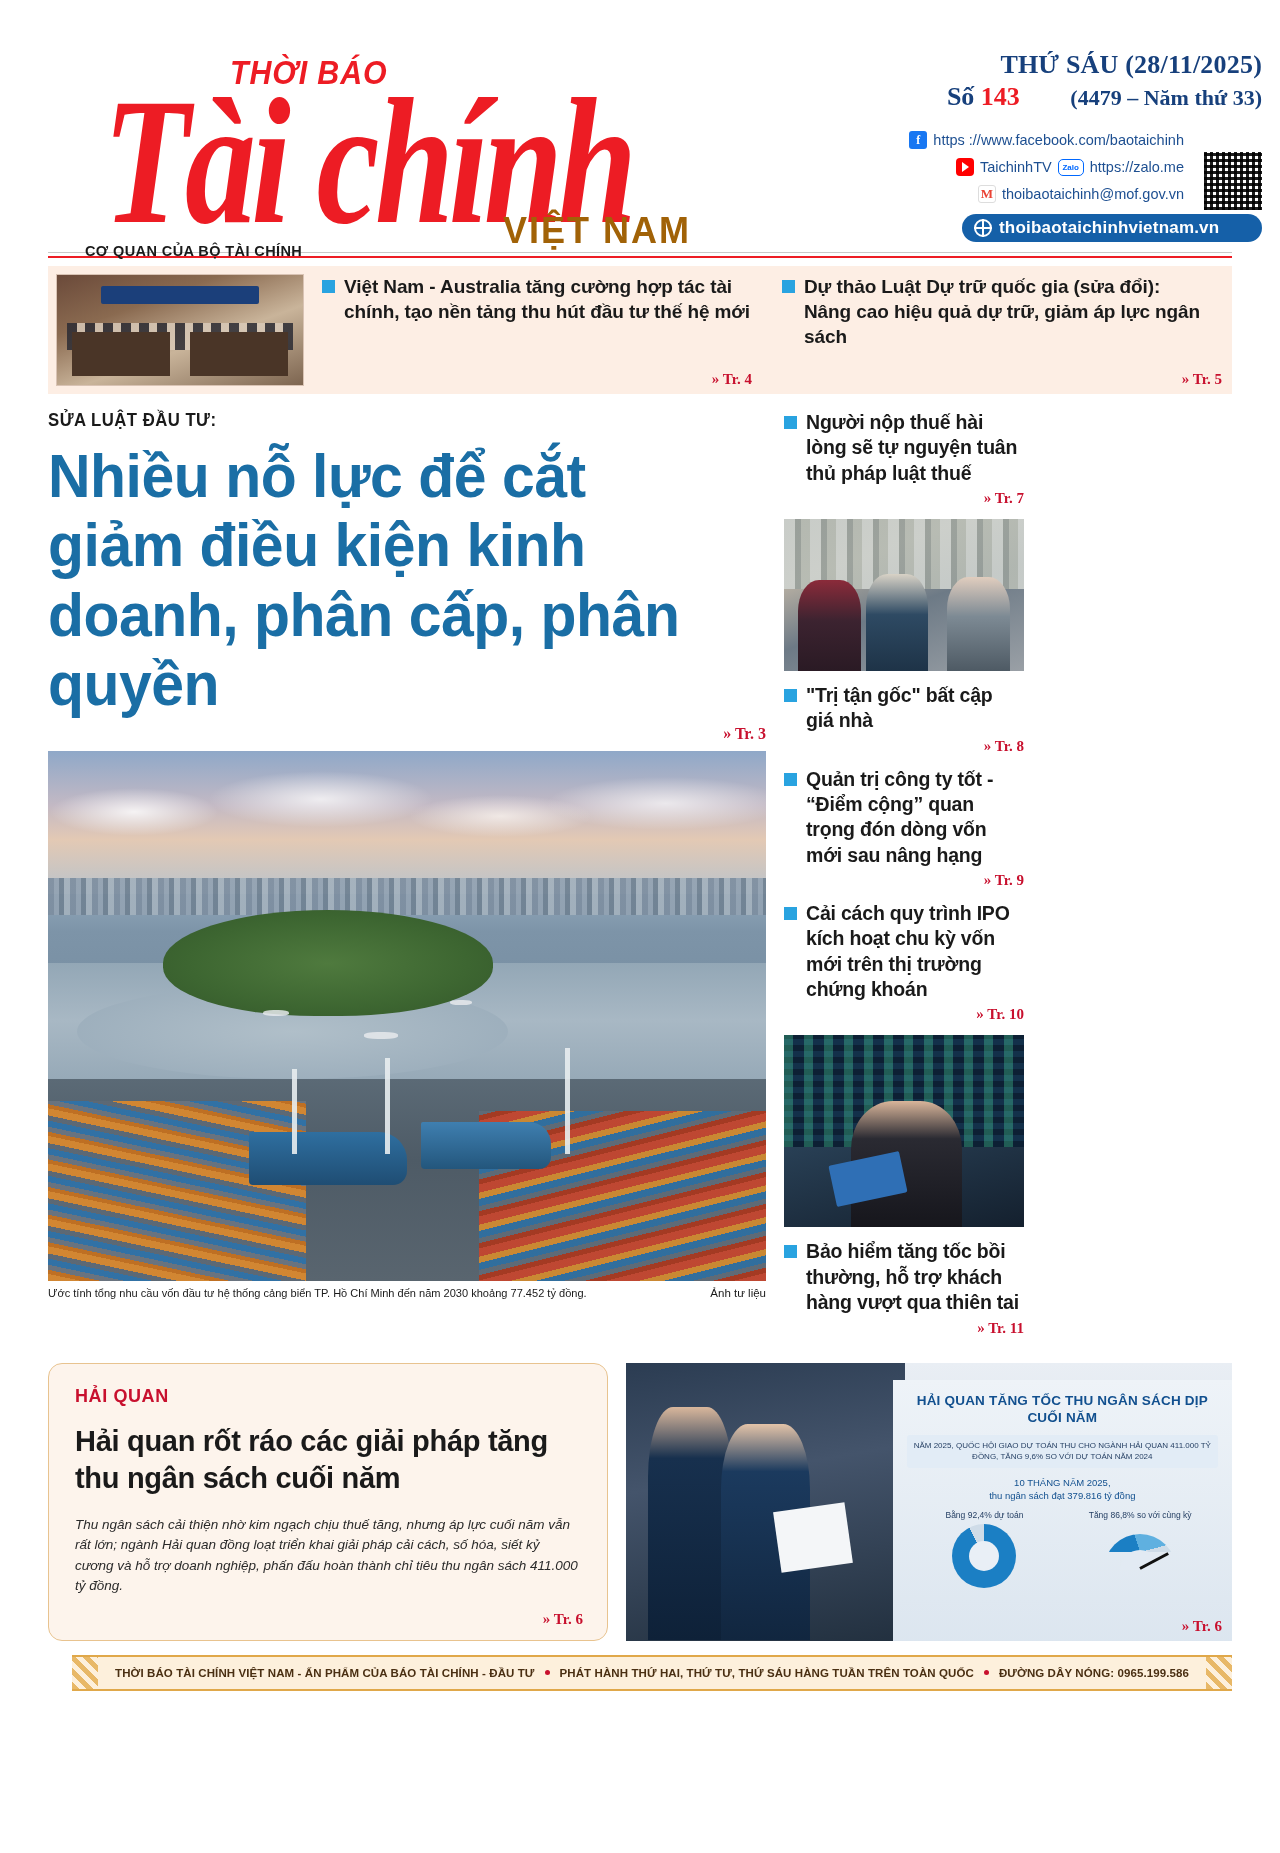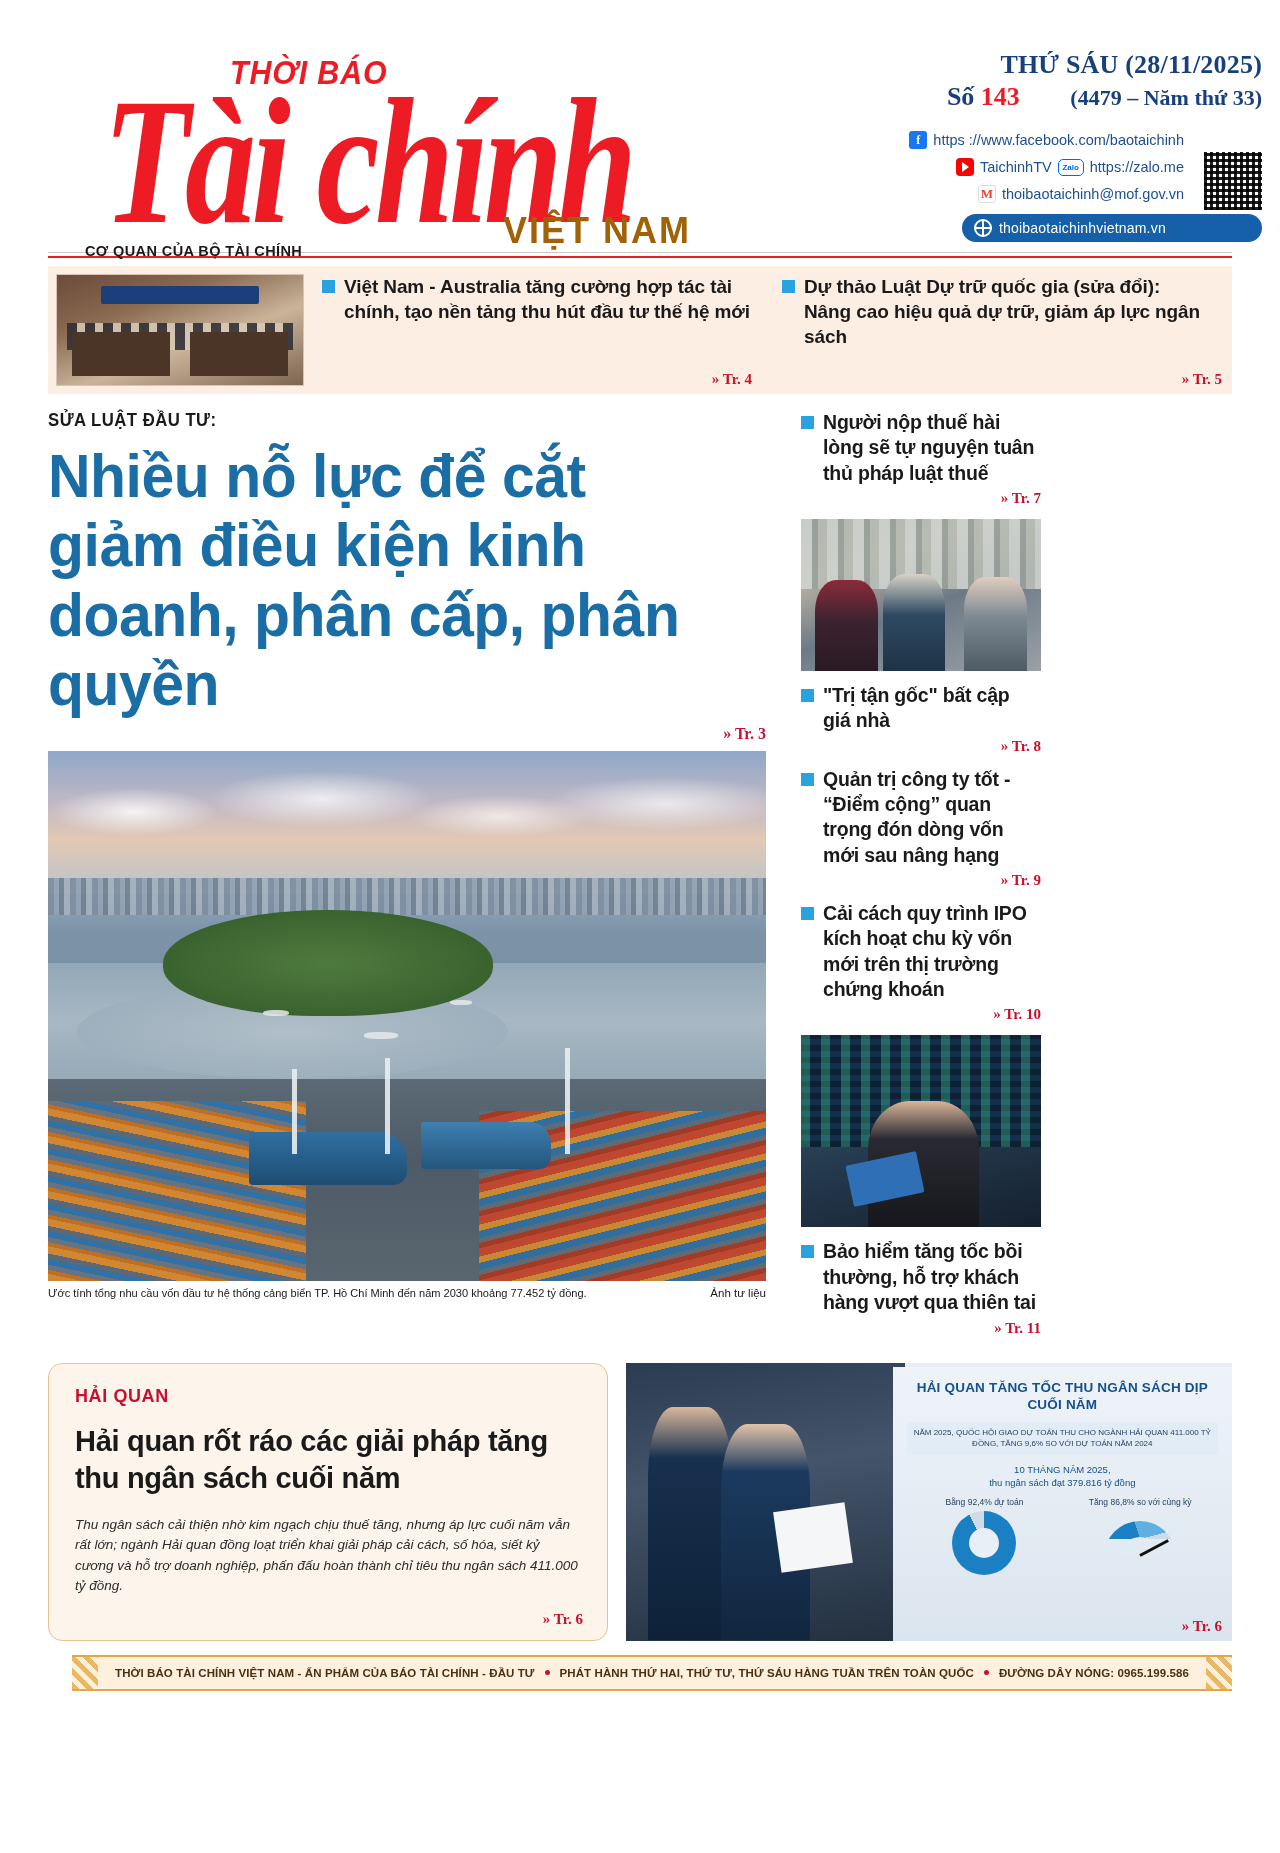--- a/index.html
+++ b/index.html
@@ -77,21 +77,21 @@
     background-blend-mode: multiply;
   }
   .web-bar {
     margin-top:8px; margin-left:auto; width:300px; height:28px;
     background:#1560a8; border-radius:14px; display:flex; align-items:center;
     gap:7px; padding:0 12px; color:#fff;
   }
   .web-bar .globe { width:18px; height:18px; border-radius:50%; border:2px solid #fff; position:relative; flex:0 0 auto;}
   .web-bar .globe::before{content:"";position:absolute;left:6px;top:-2px;width:2px;height:18px;background:#fff;}
   .web-bar .globe::after{content:"";position:absolute;left:-2px;top:6px;width:18px;height:2px;background:#fff;}
-  .web-bar .wtxt { font-size:14px; font-weight:normal; letter-spacing:0.2px; }
+  .web-bar .wtxt { font-size:17px; font-weight:bold; letter-spacing:0.2px; }
 
   .rule-thin { height:1px; background:#c9c9c9; margin:0 48px; }
   .rule-red { height:2px; background:#ed1c24; margin:3px 48px 0 48px; }
 
   
   .teasers {
     position:relative; margin:8px 48px 0 48px; background:#fdeee4;
     height:128px; display:flex; align-items:stretch; padding:8px;
   }
   .teaser-photo {
@@ -120,21 +120,21 @@
     letter-spacing:-0.1px;
   }
   .page-ref {
     position:absolute; right:12px; bottom:-2px;
     font-family:"Liberation Serif", serif; font-weight:bold;
     font-size:15px; color:#c8102e;
   }
   .teaser.t2 .page-ref { right:2px; }
 
   
-  .body-wrap { display:flex; margin:16px 48px 0 48px; gap:35px; }
+  .body-wrap { display:flex; margin:16px 48px 0 48px; gap:18px; }
   .col-main { width:718px; flex:0 0 auto; }
   .col-side { width:240px; flex:0 0 auto; }
 
   .kicker {
     font-size:18px; font-weight:bold; color:#1a1a1a; letter-spacing:0.5px;
     transform:scaleX(0.93); transform-origin:left center; margin-bottom:10px;
   }
   .lead-head {
     color:#1a6ea5; font-weight:bold; font-size:62px; line-height:1.12;
     letter-spacing:-0.5px; transform:scaleX(0.95); transform-origin:left top;
@@ -283,21 +283,21 @@
     position:absolute; left:0; top:0; width:46%; height:100%;
     background:linear-gradient(170deg,#2b3c52 0%,#44546b 40%,#22303f 100%);
   }
   .info-box .off1 { position:absolute; left:8%; top:16%; width:30%; height:84%;
     background:linear-gradient(180deg,#d9b79c 0%,#17304e 22%,#0e2138 100%); border-radius:30% 30% 0 0; }
   .info-box .off2 { position:absolute; left:34%; top:22%; width:32%; height:78%;
     background:linear-gradient(180deg,#e3c3a8 0%,#1b3a5e 22%,#11263f 100%); border-radius:30% 30% 0 0; }
   .info-box .paper { position:absolute; left:54%; top:52%; width:26%; height:22%;
     background:#f4f6f8; transform:rotate(-8deg); }
   .info-panel {
-    position:absolute; right:0; top:4px; width:56%; height:100%;
+    position:absolute; right:0; top:17px; width:56%; height:100%;
     background:linear-gradient(180deg,#eef3f8 0%,#dbe5ef 100%);
     padding:12px 14px; text-align:center;
   }
   .ip-title { font-size:13.5px; font-weight:bold; color:#12508f; line-height:1.3; letter-spacing:0.2px; }
   .ip-note {
     margin-top:8px; font-size:8px; color:#1f3a5f; line-height:1.45;
     background:#e2ecf6; border-radius:3px; padding:5px 6px;
   }
   .ip-sub { margin-top:8px; font-size:9.5px; color:#12508f; line-height:1.4; }
   .ip-charts { display:flex; justify-content:space-around; margin-top:8px; }

